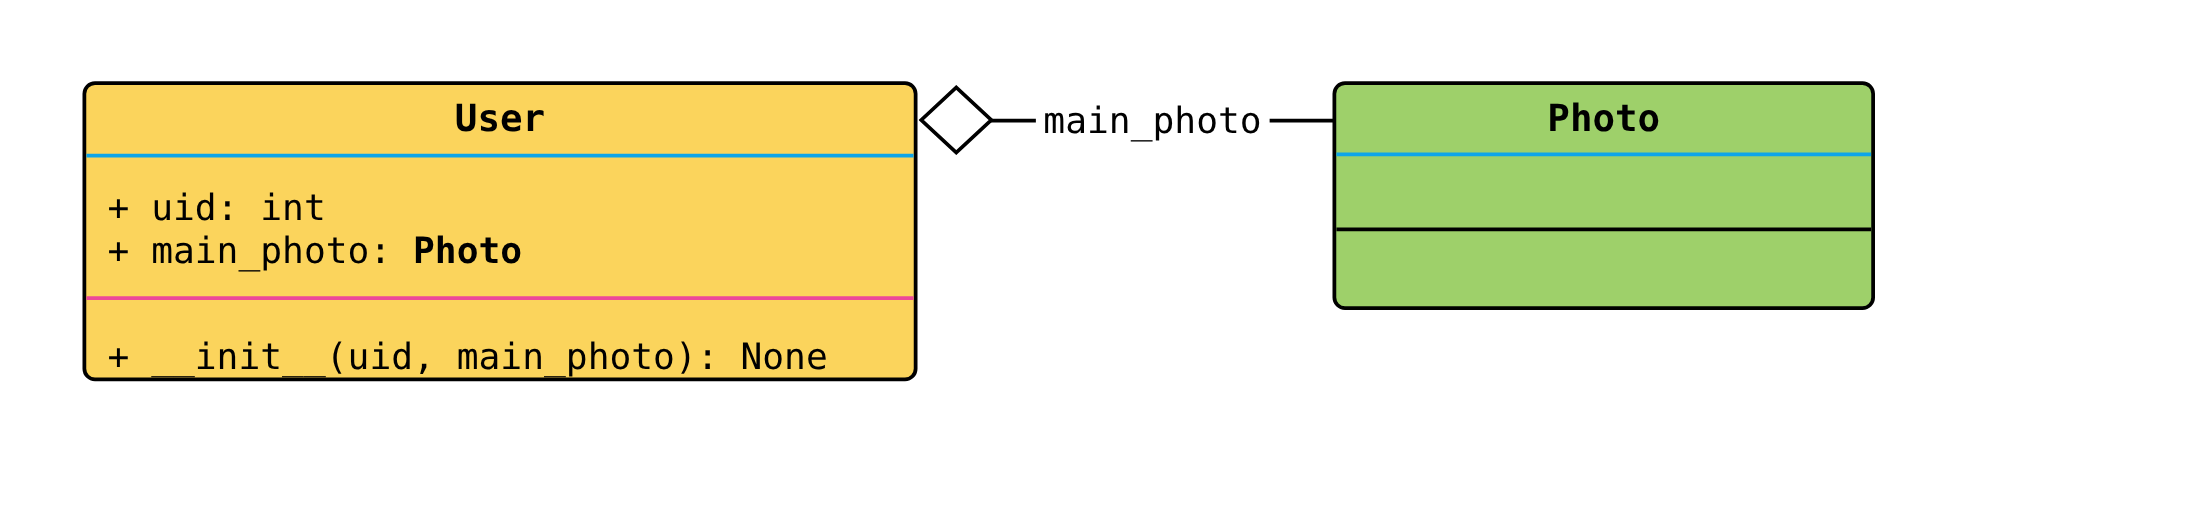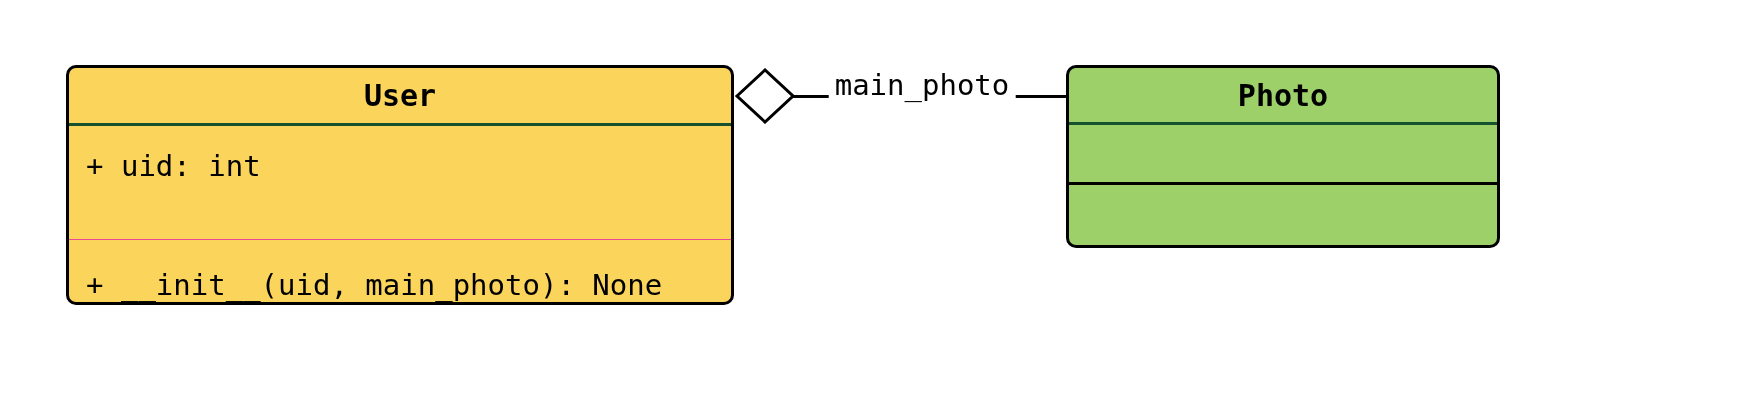--- a/index.html
+++ b/index.html
@@ -18,42 +18,42 @@
   }
   .uml-class {
     position: absolute;
     border: 3px solid #000000;
     border-radius: 10px;
     box-sizing: border-box;
     overflow: hidden;
   }
   .uml-header {
     box-sizing: border-box;
-    border-bottom: 3px solid #14532d;
+    border-bottom: 3px solid #0ea5e9;
     font-weight: bold;
     font-size: 30px;
     text-align: center;
     display: flex;
     align-items: center;
     justify-content: center;
   }
   .uml-section {
     box-sizing: border-box;
   }
   .uml-line {
     font-size: 29px;
     line-height: 34px;
     white-space: pre;
   }
   .b { font-weight: bold; }
 
   
   .class-user { left: 66px; top: 65px; width: 668px; height: 240px; }
   .class-user .uml-header { height: 58px; }
-  .class-user .attrs { height: 114px; border-bottom: 1px solid #ec4899; padding: 23px 0 0 17px; }
+  .class-user .attrs { height: 114px; border-bottom: 3px solid #ec4899; padding: 23px 0 0 17px; }
   .class-user .methods { height: 62px; padding: 28px 0 0 17px; }
 
   
   .class-photo { left: 1066px; top: 65px; width: 434px; height: 183px; }
   .class-photo .uml-header { height: 57px; }
   .class-photo .attrs { height: 60px; border-bottom: 3px solid #000000; }
   .class-photo .methods { height: 60px; }
 
   
   .connector-line {
@@ -65,38 +65,39 @@
     background: #000000;
   }
   .aggregation-diamond {
     position: absolute;
     left: 735px;
     top: 68px;
   }
   .connector-label {
     position: absolute;
     left: 922px;
-    top: 85px;
+    top: 96px;
     transform: translate(-50%, -50%);
     background: #ffffff;
     padding: 0 6px;
     font-size: 29px;
     line-height: 34px;
     white-space: pre;
   }
 </style>
 </head>
 <body>
 
 <div class="canvas">
 
   <div class="uml-class class-user" style="background: rgb(251, 212, 92);">
     <div class="uml-header">User</div>
     <div class="uml-section attrs">
       <div class="uml-line"><span>+ uid: int</span></div>
+      <div class="uml-line"><span>+ main_photo: </span><span class="b">Photo</span></div>
     </div>
     <div class="uml-section methods">
       <div class="uml-line"><span>+ __init__(uid, main_photo): None</span></div>
     </div>
   </div>
 
   <div class="connector-line"></div>
 
   <svg class="aggregation-diamond" width="60" height="56" viewBox="0 0 60 56">
     <polygon points="2,28 30,2 58,28 30,54" fill="#ffffff" stroke="#000000" stroke-width="3"></polygon>

